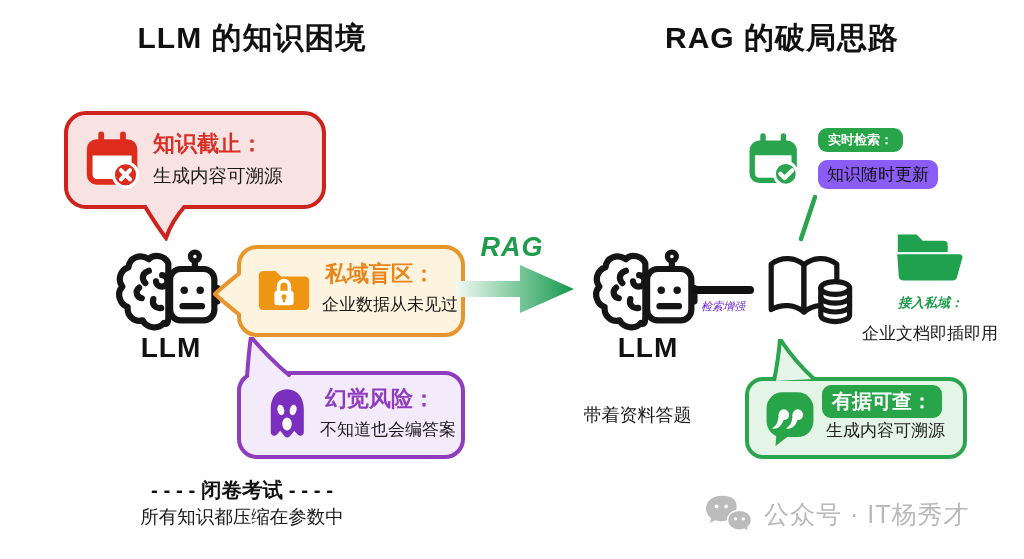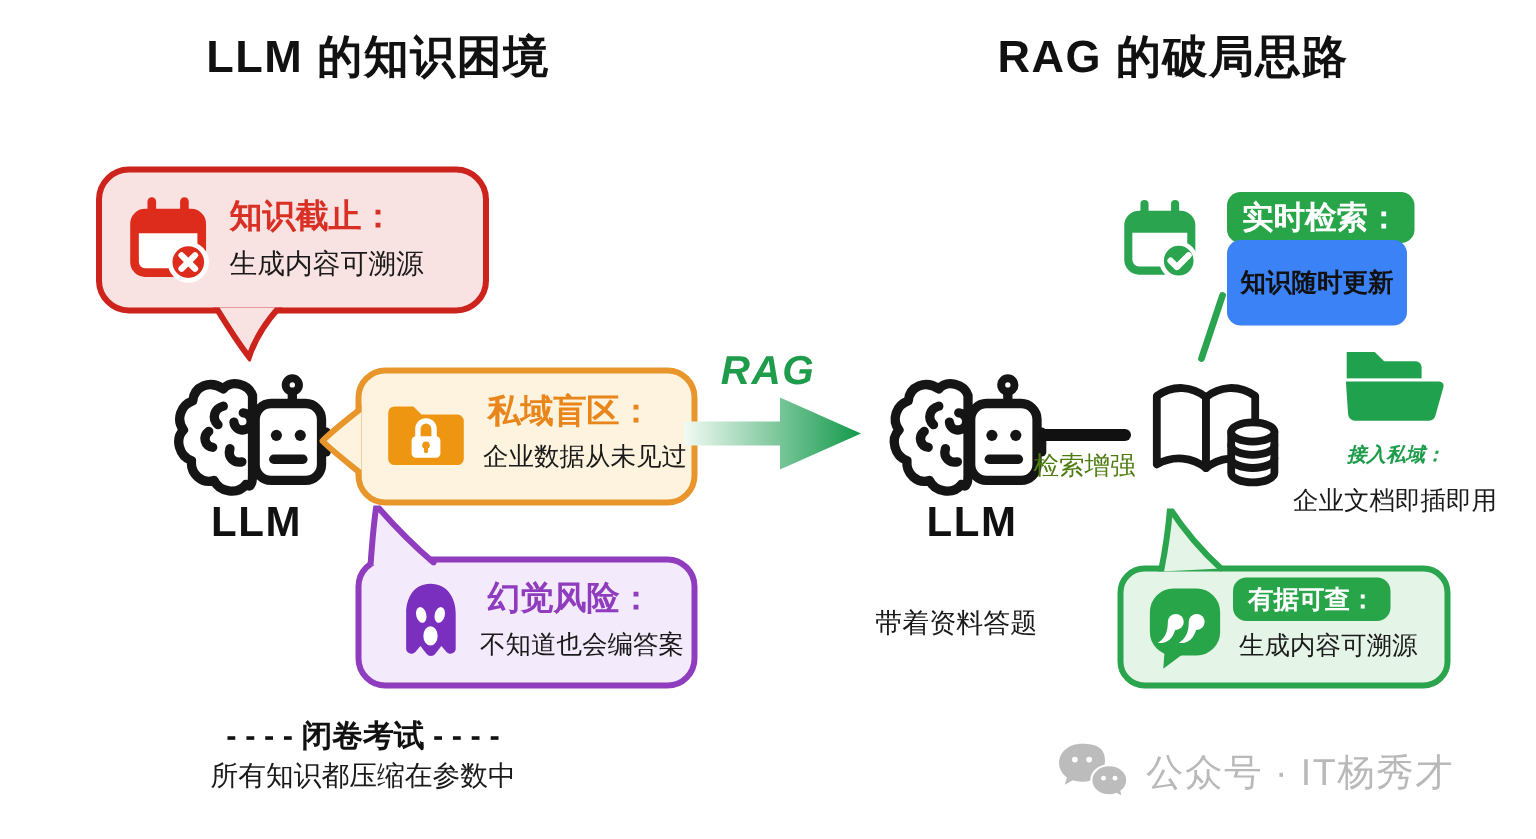--- a/index.html
+++ b/index.html
@@ -13,23 +13,23 @@
   .bubble.orange{background:#FDF3DE;border:4px solid #E8962C;border-radius:20px;}
   .bubble.purple{background:#F3EAFB;border:4px solid #8F3DBE;border-radius:20px;}
   .bubble.green{background:#E4F4E7;border:4px solid #2BA44E;border-radius:18px;}
   .b-title{font-size:22px;font-weight:700;white-space:nowrap;}
   .b-desc{font-size:17px;color:#1a1a1a;white-space:nowrap;}
   .red-t{color:#D93025;}
   .orange-t{color:#E8861B;}
   .purple-t{color:#8F3DBE;}
   .llm{font-size:28px;font-weight:700;color:#111;letter-spacing:1px;}
   .pill-solid{display:inline-block;background:#28A449;color:#fff;font-weight:700;
-              border-radius:9px;padding:3px 10px;font-size:21px;white-space:nowrap;}
-  .pill-light{display:inline-block;background:#3b82f6;color:#111;border-radius:9px;
-              padding:17px 9px;font-size:17px;white-space:nowrap;font-weight:bold;}
+              border-radius:9px;padding:3px 10px;font-size:13px;white-space:nowrap;}
+  .pill-light{display:inline-block;background:#8b5cf6;color:#111;border-radius:9px;
+              padding:3px 9px;font-size:17px;white-space:nowrap;}
   .watermark{font-size:25px;color:#B9B9B9;white-space:nowrap;letter-spacing:1px;}
   svg{display:block;}
 </style>
 </head>
 <body>
 
 <div class="canvas">
 
   <div class="abs title ctr" style="left:80px;top:18px;width:344px;">LLM 的知识困境</div>
   <div class="abs title ctr" style="left:610px;top:18px;width:344px;">RAG 的破局思路</div>
@@ -119,21 +119,21 @@
       <path d="M40 28 c-7 2 -9 9 -4 14" fill="none"></path>
       <path d="M29 47 c-5 4 -3 11 3 12" fill="none"></path>
       <path d="M45 60 c-2 7 3 11 9 10" fill="none"></path>
       <path d="M48 40 a6.5 6.5 0 1 0 7 -7" fill="none"></path>
     </g>
   </svg>
   <div class="abs llm ctr" style="left:590px;top:332px;width:116px;">LLM</div>
   <div class="abs ctr" style="left:565px;top:403px;width:145px;font-size:18px;color:#1a1a1a;white-space:nowrap;">带着资料答题</div>
 
   <div class="abs" style="left:692px;top:286px;width:62px;height:8px;background:#111;border-radius:4px;"></div>
-  <div class="abs ctr" style="left:668px;top:299px;width:110px;font-size:17px;color:#4d7c0f;white-space:nowrap;">检索增强</div>
+  <div class="abs ctr" style="left:668px;top:299px;width:110px;font-size:11px;color:#6d28d9;white-space:nowrap;font-style:italic;">检索增强</div>
 
   <svg class="abs" style="left:760px;top:240px;" width="96" height="96" viewBox="0 0 120 100">
     <g stroke="#151515" stroke-width="6.5" fill="#fff" stroke-linejoin="round" stroke-linecap="round">
       <path d="M14 20 C28 10 44 12 55 21 L55 80 C44 71 28 69 14 77 Z"></path>
       <path d="M96 20 C82 10 66 12 55 21 L55 80 C66 71 82 69 96 77 Z"></path>
       <path d="M76 50 V84 a18 8 0 0 0 36 0 V50"></path>
       <ellipse cx="94" cy="50" rx="18" ry="8"></ellipse>
       <path d="M76 61 a18 8 0 0 0 36 0" fill="none"></path>
       <path d="M76 72 a18 8 0 0 0 36 0" fill="none"></path>
     </g>
@@ -170,21 +170,21 @@
   </svg>
   <svg class="abs" style="left:762px;top:389px;" width="56" height="58" viewBox="0 0 100 104">
     <rect x="8" y="6" width="84" height="80" rx="28" fill="#28A449"></rect>
     <path d="M26 76 L24 102 L48 84 Z" fill="#28A449"></path>
     <circle cx="39" cy="46" r="9.5" fill="#fff"></circle>
     <path d="M29.5 46 c0 13 -4 20 -12 25 c13 2 22 -9 22 -25 z" fill="#fff"></path>
     <circle cx="64" cy="46" r="9.5" fill="#fff"></circle>
     <path d="M54.5 46 c0 13 -4 20 -12 25 c13 2 22 -9 22 -25 z" fill="#fff"></path>
   </svg>
   <div class="abs" style="left:822px;top:385px;">
-    <span class="pill-solid" style="font-size:17px;">有据可查：</span>
+    <span class="pill-solid" style="font-size:20px;">有据可查：</span>
   </div>
   <div class="abs ctr" style="left:107px;top:476px;width:270px;font-size:20.5px;font-weight:700;color:#111;white-space:nowrap;">- - - -  闭卷考试  - - - -</div>
 
   <div class="abs b-desc" style="left:826px;top:419px;">生成内容可溯源</div>
   <div class="abs ctr" style="left:107px;top:504px;width:270px;font-size:18.5px;color:#1a1a1a;white-space:nowrap;">所有知识都压缩在参数中</div>
 
   <svg class="abs" style="left:702px;top:492px;" width="54" height="44" viewBox="0 0 112 92">
     <g fill="#BCBCBC">
       <path d="M40 8 C21 8 8 20 8 35 c0 8 4 15 11 20 l-3 10 11 -6 c4 1 8 2 13 2 19 0 32 -12 32 -30 S59 8 40 8 Z"></path>
       <circle cx="30" cy="30" r="4" fill="#fff"></circle>

